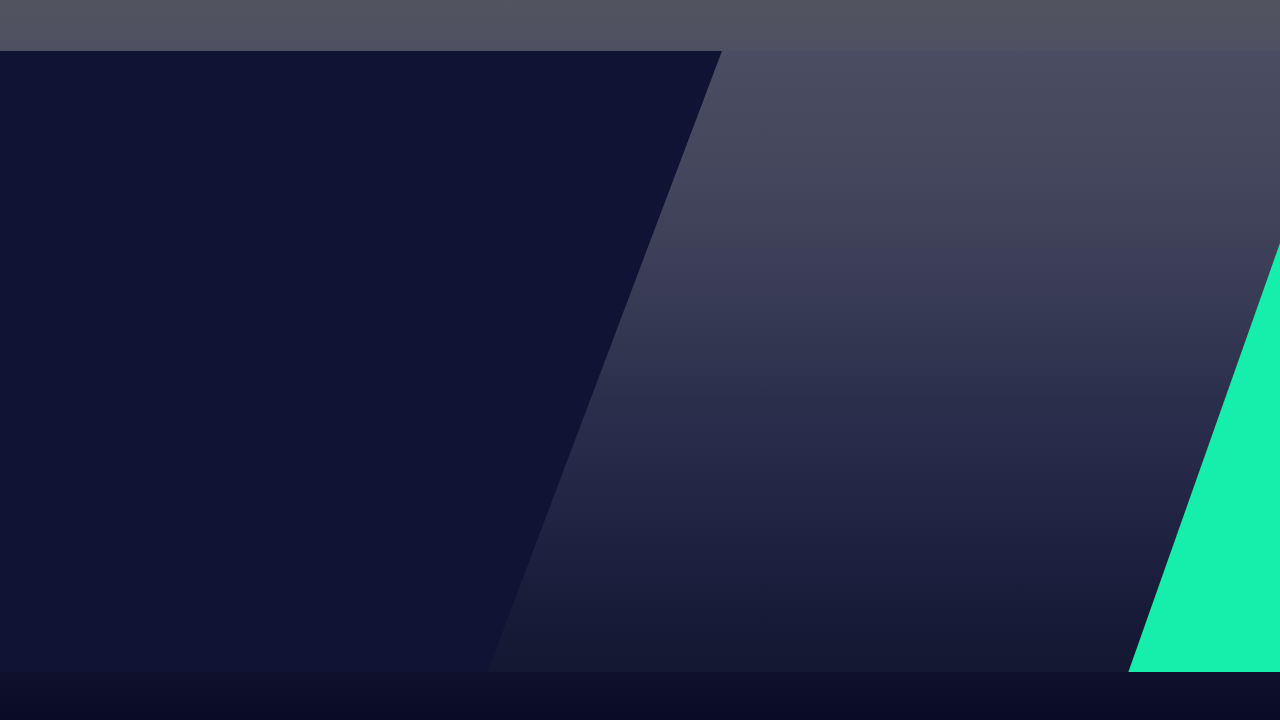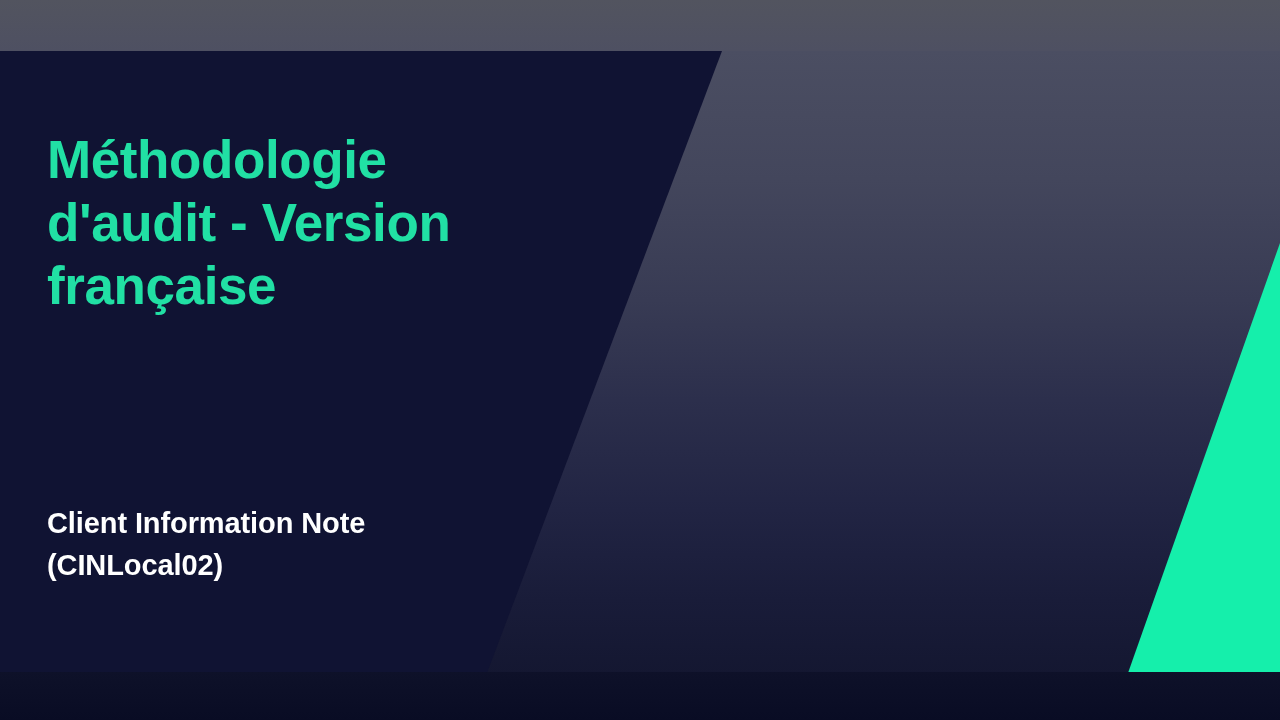--- a/index.html
+++ b/index.html
@@ -117,17 +117,15 @@
 
   <div class="top-band"></div>
 
   <div class="navy-panel"></div>
 
   <div class="green-wedge"></div>
 
   <div class="bottom-strip"></div>
 
   <div class="text-block">
-    <h1 class="slide-title">Méthodologie d'audit - Version française</h1>
-    <p class="slide-subtitle">Client Information Note (CINLocal02)</p>
   </div>
 
 </div>
 
 </body></html>

